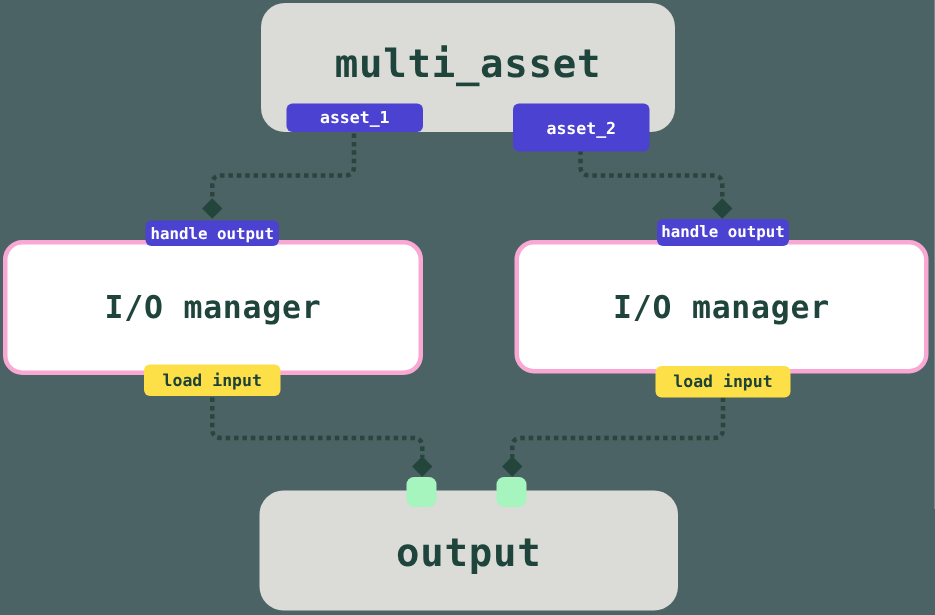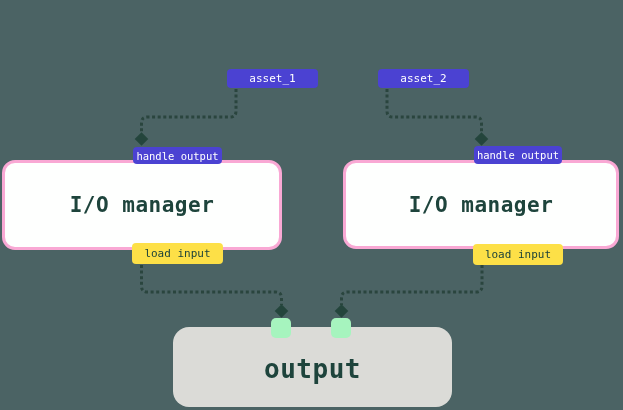--- a/index.html
+++ b/index.html
@@ -19,23 +19,22 @@
   .node-white{background:#FEFFFE;border:3px solid #f9a8d4;border-radius:13px;}
   .node-title{
     width:100%;text-align:center;
     color:#1E443C;font-weight:600;letter-spacing:0.5px;
   }
   .title-lg{font-size:26px;}
   .title-md{font-size:21px;}
   .badge{
     z-index:3;border-radius:4px;
     display:flex;align-items:center;justify-content:center;
-    font-size:11px;font-weight:400;letter-spacing:0px;
+    font-size:11px;font-weight:700;letter-spacing:0px;
     white-space:nowrap;
-    margin-left:36px;
   }
   .badge-purple{background:#4B42D2;color:#FFFFFF;}
   .badge-green{background:#fde047;color:#1C423A;}
   .port{
     z-index:3;width:20px;height:20px;border-radius:5px;
     background:#A6F4BE;
   }
 </style>
 </head>
 <body>
@@ -54,22 +53,25 @@
     <g>
       <path class="wire" d="M141.5 265 L141.5 286 Q141.5 292 147.5 292 L275.5 292 Q281.5 292 281.5 298 L281.5 305"></path>
       <rect class="arrowhead" x="-4.8" y="-4.8" width="9.6" height="9.6" transform="translate(281.5,311) rotate(45)"></rect>
     </g>
     <g>
       <path class="wire" d="M482 265 L482 286 Q482 292 476 292 L347.5 292 Q341.5 292 341.5 298 L341.5 305"></path>
       <rect class="arrowhead" x="-4.8" y="-4.8" width="9.6" height="9.6" transform="translate(341.5,311) rotate(45)"></rect>
     </g>
   </svg>
 
+  <div class="abs node node-gray" style="left:174px;top:2px;width:276px;height:86px;">
+    <div class="node-title title-lg" style="margin-top:26px;">multi_asset</div>
+  </div>
   <div class="abs badge badge-purple" style="left:191px;top:69px;width:91px;height:19px;">asset_1</div>
-  <div class="abs badge badge-purple" style="left:342px;top:69px;width:91px;height:19px;">asset_2</div>
+  <div class="abs badge badge-purple" style="left:342px;top:69px;width:91px;height:32px;">asset_2</div>
 
   <div class="abs node node-white" style="left:2px;top:160px;width:280px;height:90px;">
     <div class="node-title title-md" style="margin-top:30px;">I/O manager</div>
   </div>
   <div class="abs badge badge-purple" style="left:97px;top:147px;width:89px;height:17px;font-size:10.5px;">handle output</div>
   <div class="abs badge badge-green" style="left:96px;top:243px;width:91px;height:21px;">load input</div>
 
   <div class="abs node node-white" style="left:343px;top:160px;width:276px;height:89px;">
     <div class="node-title title-md" style="margin-top:30px;">I/O manager</div>
   </div>

